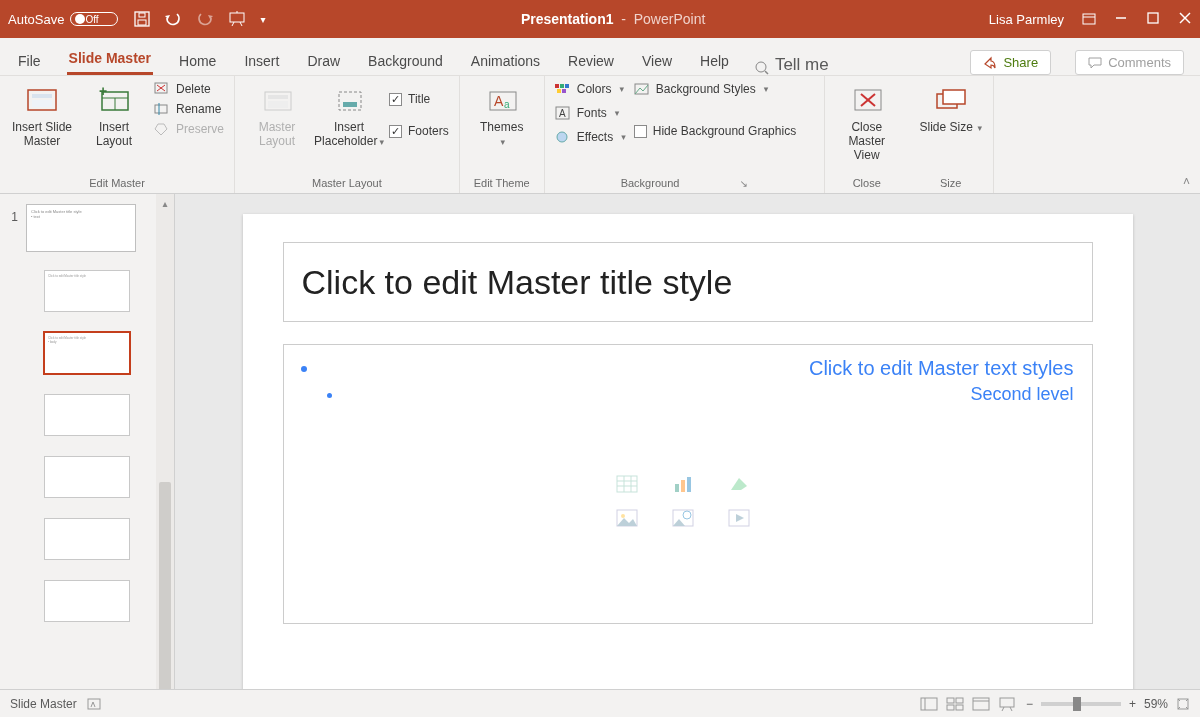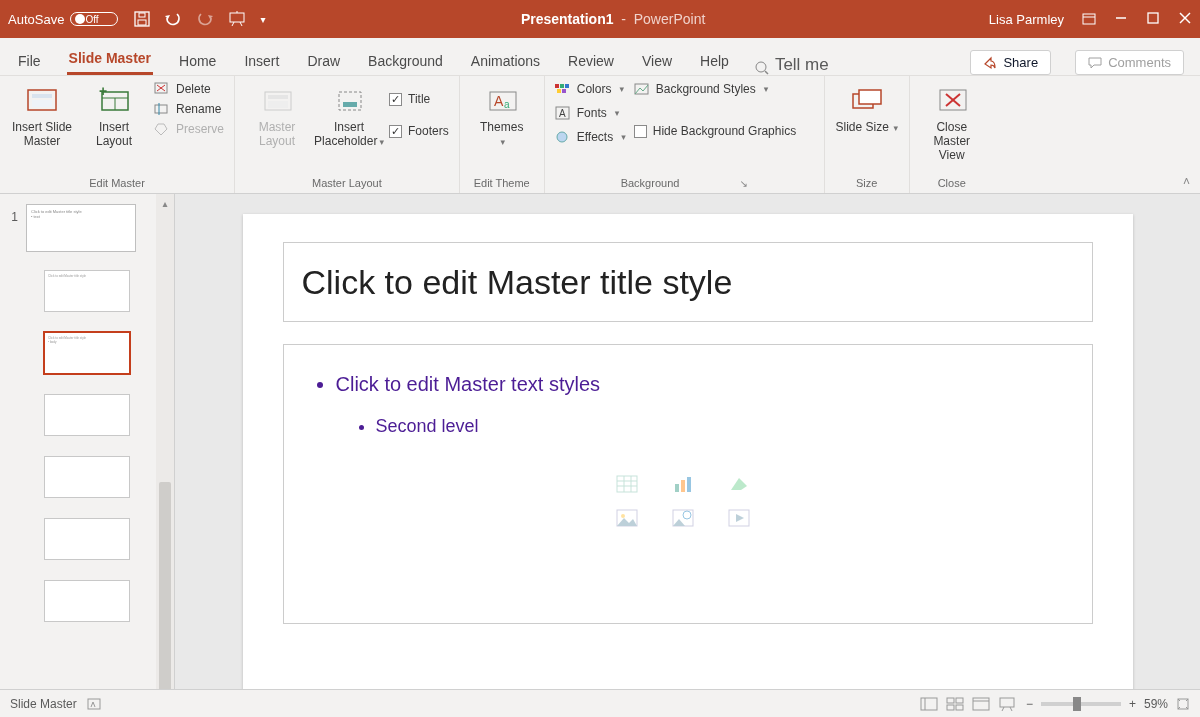--- a/index.html
+++ b/index.html
@@ -19,21 +19,21 @@
   .win-btn { width:14px; text-align:center; }
   .tb-icon svg { display:block; }
 
   
   .tabs { background:#f3f2f1; height:38px; display:flex; align-items:flex-end; padding:0 16px; font-size:14px; color:#4b4b4b; border-bottom:1px solid #e1dfdd; gap:24px; }
   .tab { padding:8px 2px 6px; cursor:pointer; }
   .tab.active { color:#b7472a; font-weight:600; border-bottom:3px solid #b7472a; }
   .tabs-spacer { flex:1; }
   .tell-me { display:flex; align-items:flex-end; gap:6px; font-size:17px; color:#5a5a5a; }
   .pill-btn { border:1px solid #d0d0d0; background:#fff; border-radius:3px; padding:4px 12px; font-size:13px; display:flex; align-items:center; gap:6px; }
-  .share-btn { color:#0f172a; }
+  .share-btn { color:#4d7c0f; }
   .comments-btn { color:#a0a0a0; }
 
   
   .ribbon { background:#f3f2f1; display:flex; height:118px; border-bottom:1px solid #d0d0d0; }
   .group { border-right:1px solid #e1dfdd; padding:6px 10px 2px; display:flex; flex-direction:column; }
   .group-body { flex:1; display:flex; gap:8px; align-items:flex-start; }
   .group-label { text-align:center; font-size:11px; color:#6a6a6a; padding:2px 0; }
   .big-btn { display:flex; flex-direction:column; align-items:center; justify-content:flex-start; width:64px; font-size:12px; color:#3b3b3b; text-align:center; gap:4px; padding-top:4px;}
   .big-btn.disabled { color:#b0b0b0; }
   .big-btn .icon { width:36px; height:30px; }
@@ -56,21 +56,21 @@
   .thumb-scroll { width:18px; background:#eceae8; display:flex; flex-direction:column; align-items:center; }
   .scroll-arrow { height:18px; width:100%; display:flex; align-items:center; justify-content:center; color:#888; font-size:10px;}
   .scroll-track { flex:1; background:#eceae8; position:relative; width:100%;}
   .scroll-thumb { background:#cfcdca; width:12px; margin:0 auto; height:210px; position:absolute; top:270px; left:3px; border-radius:2px;}
 
   .canvas-wrap { flex:1; display:flex; align-items:flex-start; justify-content:center; padding:20px 40px; overflow:hidden;}
   .slide { background:#fff; width:890px; height:480px; box-shadow:0 1px 3px rgba(0,0,0,0.2); position:relative; }
   .ph-title { position:absolute; left:40px; right:40px; top:28px; height:80px; border:1px solid #ccc; padding:12px 18px; display:flex; align-items:center;}
   .ph-title span { font-size:34px; color:#222; font-weight:300;}
   .ph-body { position:absolute; left:40px; right:40px; top:130px; bottom:70px; border:1px solid #ccc; padding:10px 18px; }
-  .ph-body ul { margin:16px; padding-left:18px; list-style:disc; font-size:20px; color:#4c1d95; line-height:1.35;}
+  .ph-body ul { margin:0; padding-left:18px; list-style:disc; font-size:20px; color:#3b82f6; line-height:1.35;text-align:right;}
   .ph-body ul ul { font-size:18px; padding-left:24px;}
   .ph-body ul ul ul { font-size:16px; list-style-type:square;}
   .ph-body ul ul ul ul { font-size:14px; list-style-type:'– ';}
   .ph-body ul ul ul ul ul { font-size:13px; list-style-type:'» ';}
   .content-icons { position:absolute; left:50%; top:56%; transform:translate(-50%,-50%); display:grid; grid-template-columns:repeat(3,30px); gap:18px 26px; opacity:0.55;}
   .ci { width:20px; height:16px; }
   .ph-foot { position:absolute; left:40px; right:40px; bottom:18px; height:26px; display:flex; gap:8px;}
   .ph-foot .cell { flex:1; border:1px dashed #ccc; font-size:11px; color:#888; display:flex; align-items:center; padding:0 8px;}
   .ph-foot .cell.center { justify-content:center;}
   .ph-foot .cell.right { justify-content:flex-end;}
@@ -360,49 +360,49 @@
           <span>Hide Background Graphics</span>
         </div>
       </div>
     </div>
     <div class="group-label" style="display:flex;justify-content:center;gap:60px;align-items:center">
       <span>Background</span>
       <span class="ico" style="font-size:10px;color:#888">↘</span>
     </div>
   </div>
 
+  <div class="group" style="border-right:none">
+    <div class="group-body">
+      <div class="big-btn">
+        <span class="icon ico">
+          <svg width="36" height="30">
+              <rect x="6" y="4" width="26" height="20" fill="none" stroke="#888"></rect>
+              <line x1="12" y1="8" x2="26" y2="20" stroke="#c33" stroke-width="2"></line>
+              <line x1="26" y1="8" x2="12" y2="20" stroke="#c33" stroke-width="2"></line>
+            </svg>
+        </span>
+        <span>Close Master View</span>
+      </div>
+    </div>
+    <div class="group-label">Close</div>
+  </div>
+
   <div class="group">
     <div class="group-body">
       <div class="big-btn">
         <span class="icon ico">
           <svg width="36" height="30">
               <rect x="4" y="8" width="20" height="14" fill="none" stroke="#b7472a" stroke-width="1.5"></rect>
               <rect x="10" y="4" width="22" height="14" fill="#fff" stroke="#b7472a" stroke-width="1.5"></rect>
             </svg>
         </span>
         <span><span>Slide Size</span><span class="caret"> ▾</span></span>
       </div>
     </div>
     <div class="group-label">Size</div>
-  </div>
-
-  <div class="group" style="border-right:none">
-    <div class="group-body">
-      <div class="big-btn">
-        <span class="icon ico">
-          <svg width="36" height="30">
-              <rect x="6" y="4" width="26" height="20" fill="none" stroke="#888"></rect>
-              <line x1="12" y1="8" x2="26" y2="20" stroke="#c33" stroke-width="2"></line>
-              <line x1="26" y1="8" x2="12" y2="20" stroke="#c33" stroke-width="2"></line>
-            </svg>
-        </span>
-        <span>Close Master View</span>
-      </div>
-    </div>
-    <div class="group-label">Close</div>
   </div>
 
   <div class="collapse">
     <span class="ico">˄</span>
   </div>
 </div>
 
 <div class="work">
 
   <div class="thumbs">

